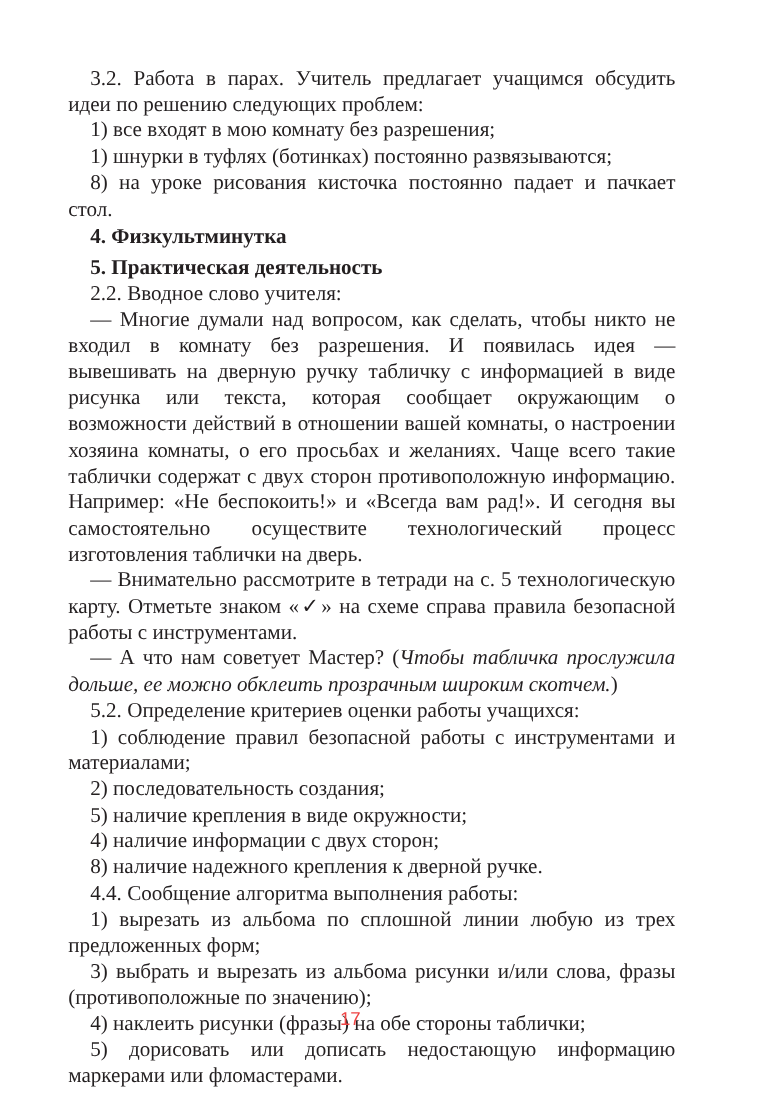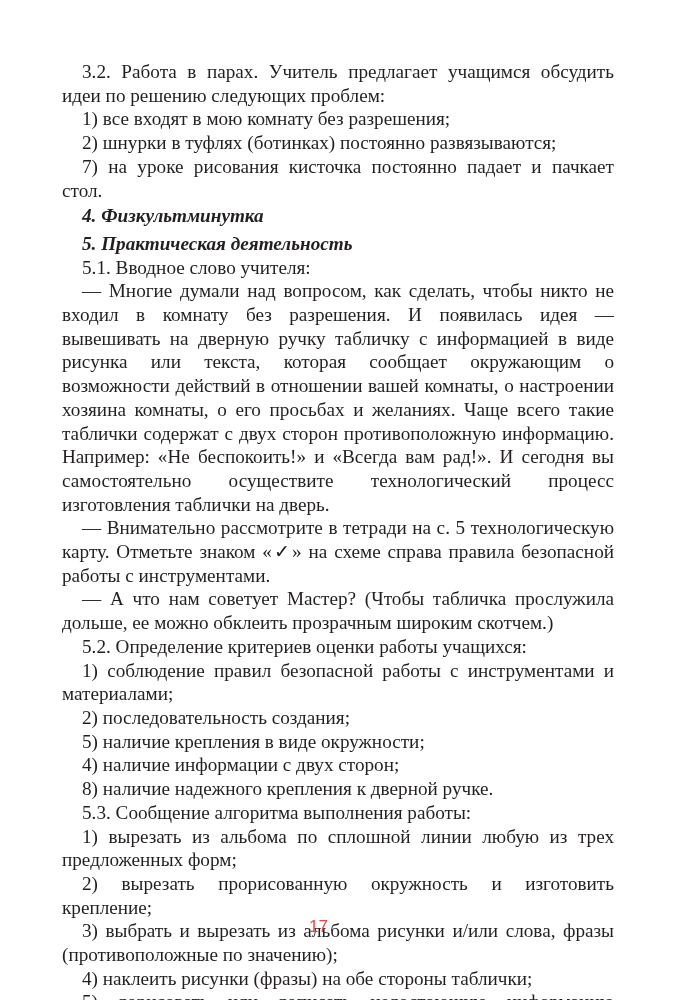--- a/index.html
+++ b/index.html
@@ -25,64 +25,62 @@
       text-align: justify;
     }
     .p {
       margin: 0;
       text-indent: 20px;
     }
     .heading {
       margin: 0;
       text-indent: 20px;
       font-weight: bold;
-      font-style: italic;
     }
     .heading.h4 { margin-top: 2px; margin-bottom: 4px; }
     .heading.h5 { margin-top: 2px; }
-    .it { }
+    .it { font-style: italic; }
     .page-number {
       position: absolute;
       left: 0;
       width: 637px;
       top: 917px;
       text-align: center;
       font-family: "Liberation Sans", "DejaVu Sans", sans-serif;
       font-size: 17px;
       color: #ef4444;
     }
   </style>
 </head>
 <body>
 
 <div class="page">
 
   <p class="p">3.2. Работа в парах. Учитель предлагает учащимся обсудить идеи по решению следующих проблем:</p>
   <p class="p">1) все входят в мою комнату без разрешения;</p>
-  <p class="p">2) шнурки в туфлях (ботинках) постоянно развязываются;</p>
-  <p class="p">7) на уроке рисования кисточка постоянно падает и пачкает стол.</p>
+  <p class="p">1) шнурки в туфлях (ботинках) постоянно развязываются;</p>
+  <p class="p">8) на уроке рисования кисточка постоянно падает и пачкает стол.</p>
 
   <p class="heading h4">4. Физкультминутка</p>
 
   <p class="heading h5">5. Практическая деятельность</p>
 
-  <p class="p">5.1. Вводное слово учителя:</p>
+  <p class="p">2.2. Вводное слово учителя:</p>
   <p class="p">— Многие думали над вопросом, как сделать, чтобы никто не входил в комнату без разрешения. И появилась идея — вывешивать на дверную ручку табличку с информацией в виде рисунка или текста, которая сообщает окружающим о возможности действий в отношении вашей комнаты, о настроении хозяина комнаты, о его просьбах и желаниях. Чаще всего такие таблички содержат с двух сторон противоположную информацию. Например: «Не беспокоить!» и «Всегда вам рад!». И сегодня вы самостоятельно осуществите технологический процесс изготовления таблички на дверь.</p>
   <p class="p">— Внимательно рассмотрите в тетради на с. 5 технологическую карту. Отметьте знаком «✓» на схеме справа правила безопасной работы с инструментами.</p>
   <p class="p"><span>— А что нам советует Мастер? (</span><span class="it">Чтобы табличка прослужила дольше, ее можно обклеить прозрачным широким скотчем.</span><span>)</span></p>
 
   <p class="p">5.2. Определение критериев оценки работы учащихся:</p>
   <p class="p">1) соблюдение правил безопасной работы с инструментами и материалами;</p>
   <p class="p">2) последовательность создания;</p>
   <p class="p">5) наличие крепления в виде окружности;</p>
   <p class="p">4) наличие информации с двух сторон;</p>
   <p class="p">8) наличие надежного крепления к дверной ручке.</p>
 
-  <p class="p">5.3. Сообщение алгоритма выполнения работы:</p>
+  <p class="p">4.4. Сообщение алгоритма выполнения работы:</p>
   <p class="p">1) вырезать из альбома по сплошной линии любую из трех предложенных форм;</p>
-  <p class="p">2) вырезать прорисованную окружность и изготовить крепление;</p>
   <p class="p">3) выбрать и вырезать из альбома рисунки и/или слова, фразы (противоположные по значению);</p>
   <p class="p">4) наклеить рисунки (фразы) на обе стороны таблички;</p>
   <p class="p">5) дорисовать или дописать недостающую информацию маркерами или фломастерами.</p>
 
 </div>
 
 <div class="page-number">17</div>
 
 </body></html>

